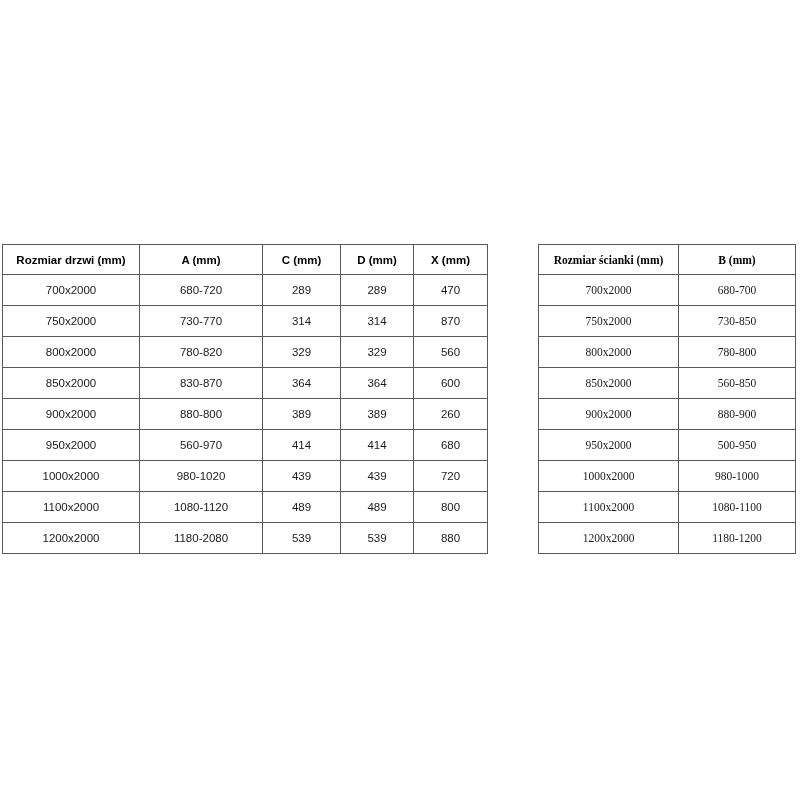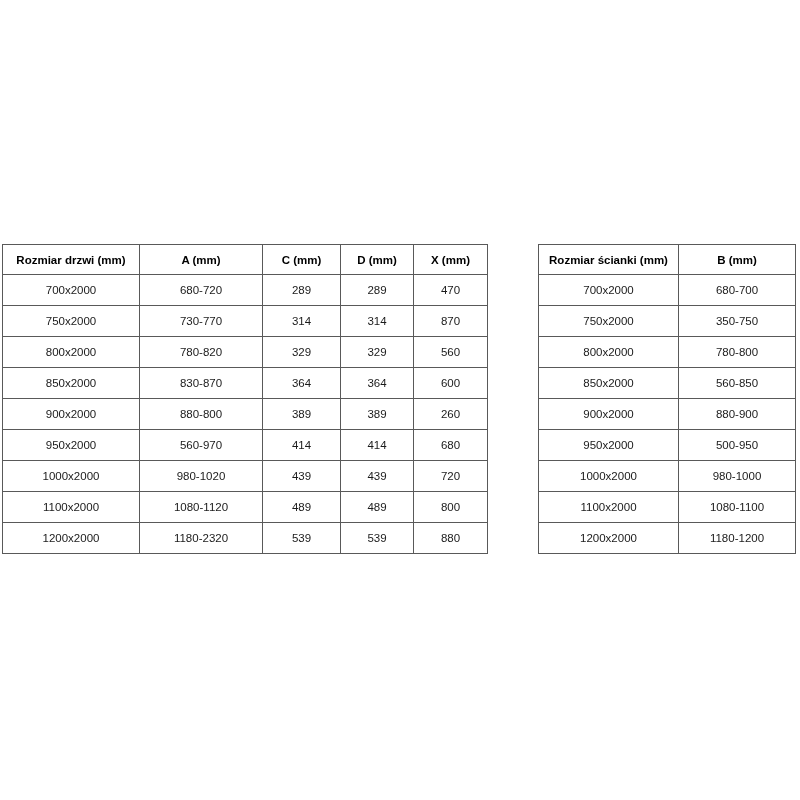--- a/index.html
+++ b/index.html
@@ -45,20 +45,21 @@
   }
   #left-table {
     left: 2px;
     top: 244px;
     width: 485px;
   }
   #right-table {
     left: 538px;
     top: 244px;
     width: 257px;
+    font-family: Liberation Serif, serif;
   }
 </style>
 </head>
 <body>
 
 <div class="canvas">
 
   <table class="spec" id="left-table">
     <colgroup>
       <col style="width:137px">
@@ -128,21 +129,21 @@
         </tr>
         <tr>
           <td>1100x2000</td>
           <td>1080-1120</td>
           <td>489</td>
           <td>489</td>
           <td>800</td>
         </tr>
         <tr>
           <td>1200x2000</td>
-          <td>1180-2320</td>
+          <td>1180-2080</td>
           <td>539</td>
           <td>539</td>
           <td>880</td>
         </tr>
       </tbody>
   </table>
 
   <table class="spec" id="right-table">
     <colgroup>
       <col style="width:140px">
@@ -154,21 +155,21 @@
           <th>B (mm)</th>
         </tr>
     </thead>
     <tbody>
         <tr>
           <td>700x2000</td>
           <td>680-700</td>
         </tr>
         <tr>
           <td>750x2000</td>
-          <td>350-750</td>
+          <td>730-850</td>
         </tr>
         <tr>
           <td>800x2000</td>
           <td>780-800</td>
         </tr>
         <tr>
           <td>850x2000</td>
           <td>560-850</td>
         </tr>
         <tr>

